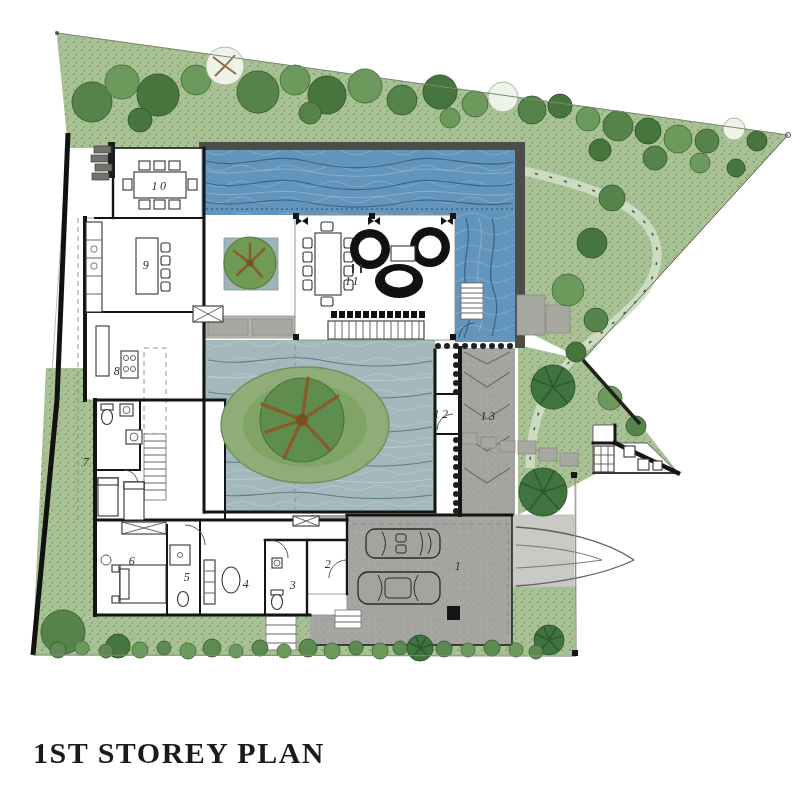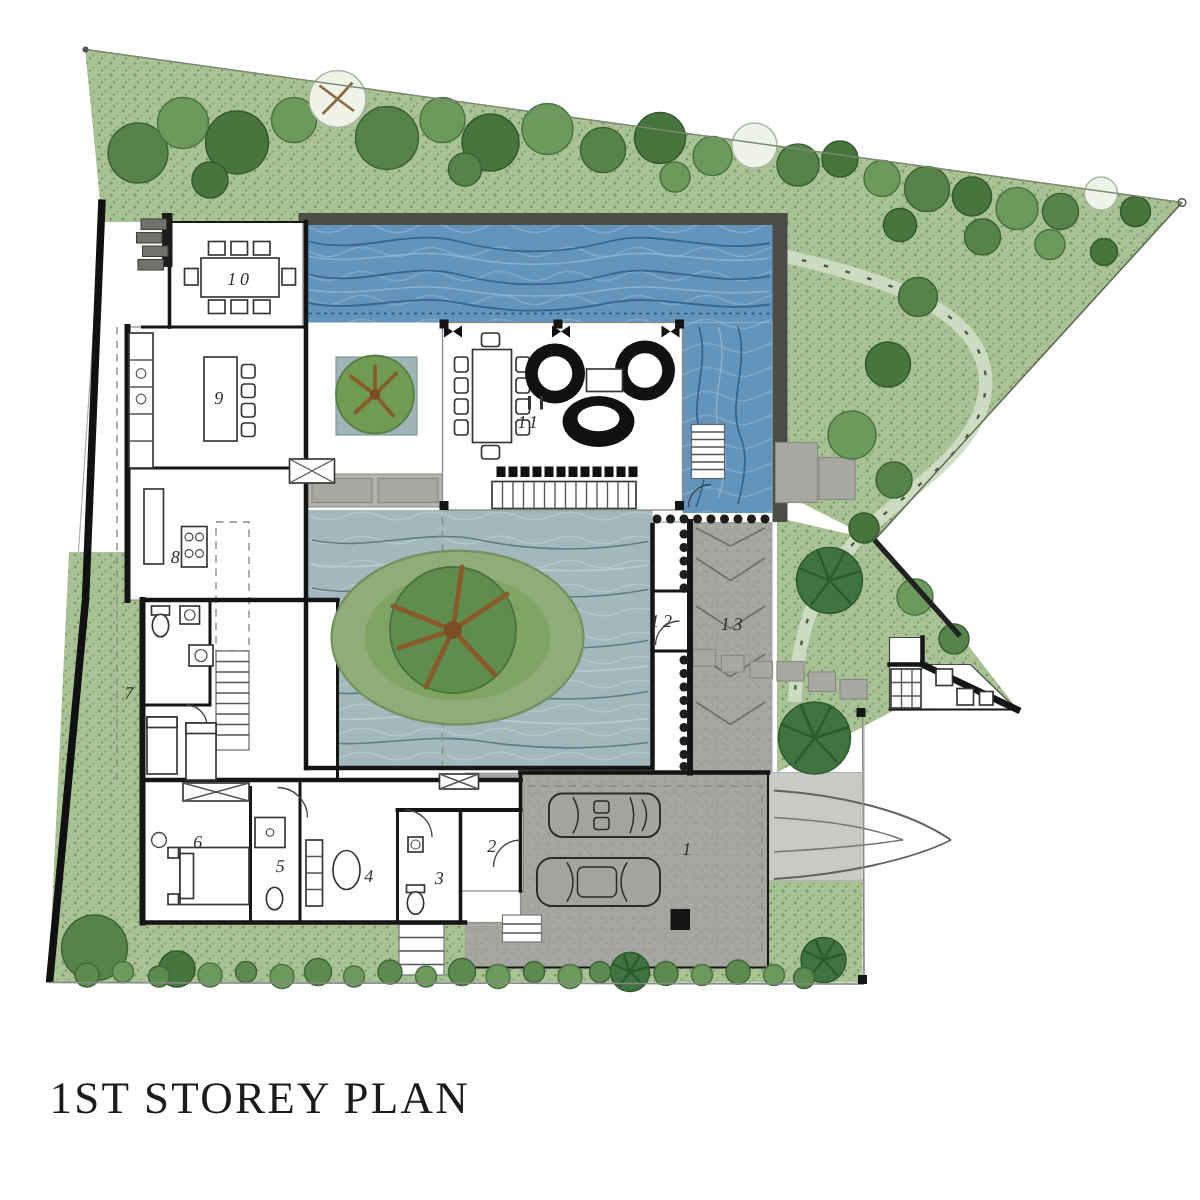--- a/index.html
+++ b/index.html
@@ -1,20 +1,20 @@
 <!DOCTYPE html>
 <html><head>
 <meta charset="utf-8">
 <style>
   html,body{margin:0;padding:0;background:#ffffff;}
   body{width:800px;height:800px;position:relative;font-family:"Liberation Serif",serif;}
   #plan-wrap{position:absolute;left:0;top:0;width:800px;height:800px;}
   .title{
-    position:absolute;left:33px;top:716px;
-    font-family:"Liberation Serif",serif;font-weight:400;
+    position:absolute;left:33px;top:736px;
+    font-family:"Liberation Serif",serif;font-weight:700;
     font-size:30px;letter-spacing:1.5px;color:#1b1b1b;
   }
   .rl{
     font-family:"Liberation Serif",serif;font-style:italic;
     font-size:12px;fill:#2e2e2e;letter-spacing:2.5px;text-anchor:middle;
   }
   .wall{stroke:#151515;fill:none;stroke-linecap:square;}
   .thin{stroke:#555;fill:none;stroke-width:0.9;}
   .furn{fill:#ffffff;stroke:#333;stroke-width:1.1;}
   .wave{fill:none;stroke:#2a5a82;stroke-width:1.2;opacity:.8;}

